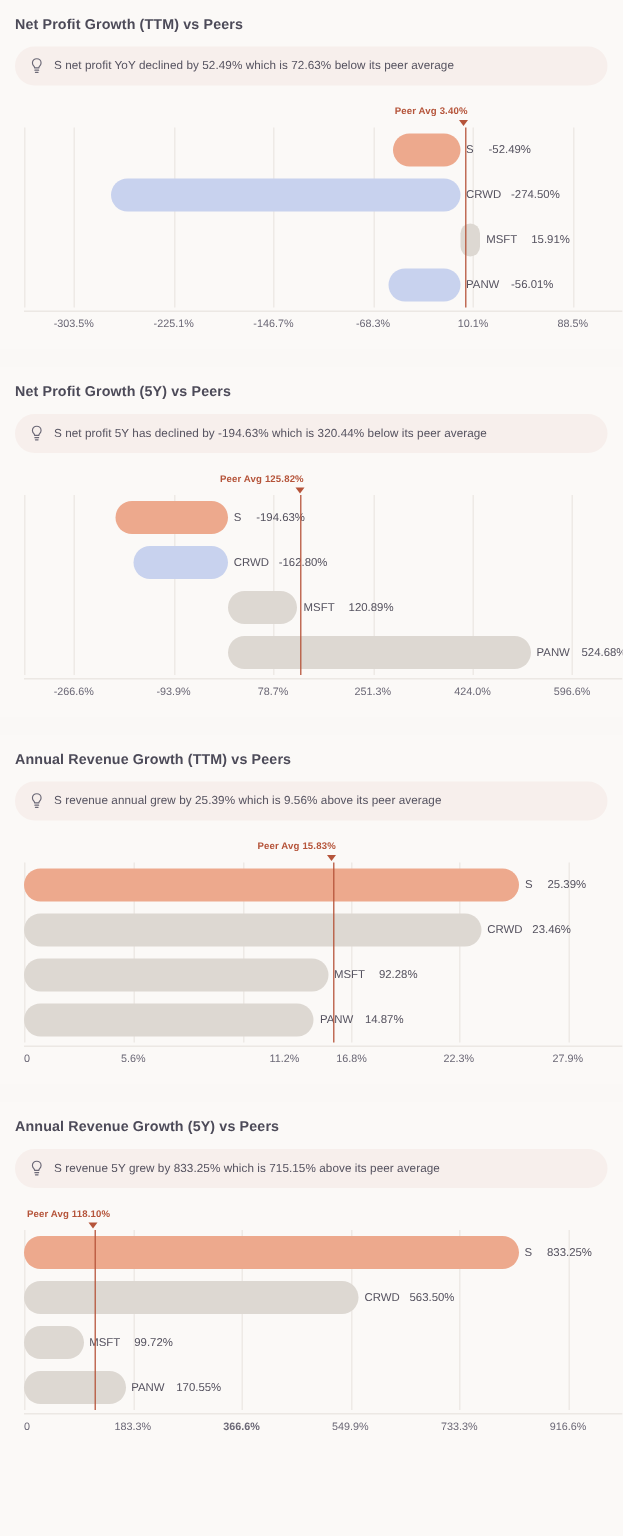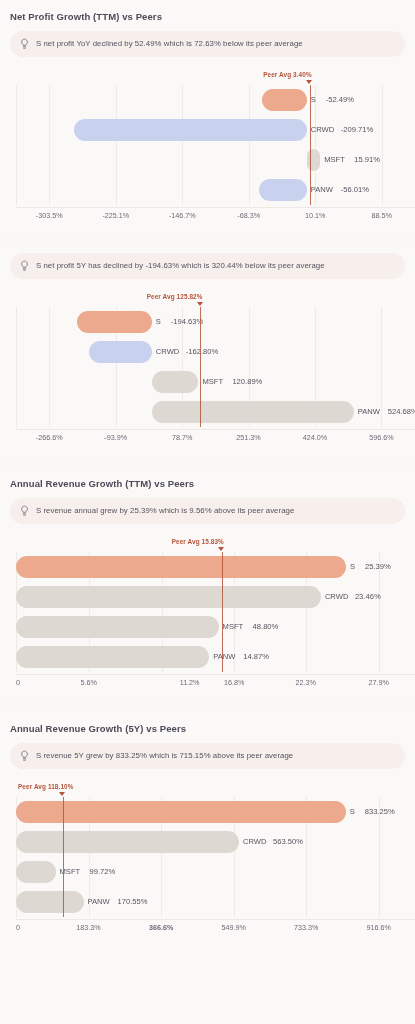--- a/index.html
+++ b/index.html
@@ -150,41 +150,42 @@
             <div class="gridline" style="left:232.7px;"></div>
             <div class="gridline" style="left:299.3px;"></div>
             <div class="gridline" style="left:365.8px;"></div>
             <div class="gridline" style="left:0px;"></div>
           </div>
           <div class="bar" style="left:246.2px;top:4.0px;width:44.5px;background:#eda98d;"></div>
           <div class="blabel" style="left:294.7px;top:4.0px;">S</div>
           <div class="bvalue" style="left:309.7px;top:4.0px;">-52.49%</div>
           <div class="bar" style="left:57.8px;top:34.0px;width:232.8px;background:#c8d2ee;"></div>
           <div class="blabel" style="left:294.7px;top:34.0px;">CRWD</div>
-          <div class="bvalue" style="left:324.7px;top:34.0px;">-209.71%</div>
+          <div class="bvalue" style="left:324.7px;top:34.0px;">-274.50%</div>
           <div class="bar" style="left:290.7px;top:64.0px;width:13.5px;background:#ddd8d2;"></div>
           <div class="blabel" style="left:308.2px;top:64.0px;">MSFT</div>
           <div class="bvalue" style="left:338.2px;top:64.0px;">15.91%</div>
           <div class="bar" style="left:243.2px;top:94.0px;width:47.5px;background:#c8d2ee;"></div>
           <div class="blabel" style="left:294.7px;top:94.0px;">PANW</div>
           <div class="bvalue" style="left:324.7px;top:94.0px;">-56.01%</div>
           <div class="avgline" style="left:293.6px;"></div>
         </div>
         <div class="axis" style="margin-left:8px;width:399px;">
           <div class="tick" style="left:33.2px;">-303.5%</div>
           <div class="tick" style="left:99.8px;">-225.1%</div>
           <div class="tick" style="left:166.3px;">-146.7%</div>
           <div class="tick" style="left:232.7px;">-68.3%</div>
           <div class="tick" style="left:299.3px;">10.1%</div>
           <div class="tick" style="left:365.8px;">88.5%</div>
         </div>
       </div>
     </div>
     <div class="section-gap"></div>
     <div class="section">
+      <div class="sec-title">Net Profit Growth (5Y) vs Peers</div>
       <div class="insight">
         <svg class="bulb" viewBox="0 0 10 13">
           <path d="M5 1.1c-1.9 0-3.2 1.4-3.2 3.1 0 1.2.6 1.9 1.2 2.6.3.4.5.7.5 1.1h3c0-.4.2-.7.5-1.1.6-.7 1.2-1.4 1.2-2.6C8.2 2.5 6.9 1.1 5 1.1z" fill="none" stroke="#6b6876" stroke-width=".85"></path>
           <path d="M3.6 9.6h2.8M4 11.2h2" fill="none" stroke="#6b6876" stroke-width=".85" stroke-linecap="round"></path>
         </svg>
         <div class="insight-text">S net profit 5Y has declined by -194.63% which is 320.44% below its peer average</div>
       </div>
       <div class="chart">
         <div style="position:relative;height:14px;margin-left:8px;width:399px;">
           <div class="avgcap" style="left:130.7px;top:0px;">Peer Avg 125.82%</div>
@@ -249,21 +250,21 @@
             <div class="gridline" style="left:0px;"></div>
           </div>
           <div class="bar" style="left:0.0px;top:4.0px;width:330.0px;background:#eda98d;"></div>
           <div class="blabel" style="left:334.0px;top:4.0px;">S</div>
           <div class="bvalue" style="left:349.0px;top:4.0px;">25.39%</div>
           <div class="bar" style="left:0.0px;top:34.0px;width:304.9px;background:#ddd8d2;"></div>
           <div class="blabel" style="left:308.9px;top:34.0px;">CRWD</div>
           <div class="bvalue" style="left:338.9px;top:34.0px;">23.46%</div>
           <div class="bar" style="left:0.0px;top:64.0px;width:202.6px;background:#ddd8d2;"></div>
           <div class="blabel" style="left:206.6px;top:64.0px;">MSFT</div>
-          <div class="bvalue" style="left:236.6px;top:64.0px;">48.80%</div>
+          <div class="bvalue" style="left:236.6px;top:64.0px;">92.28%</div>
           <div class="bar" style="left:0.0px;top:94.0px;width:193.3px;background:#ddd8d2;"></div>
           <div class="blabel" style="left:197.3px;top:94.0px;">PANW</div>
           <div class="bvalue" style="left:227.3px;top:94.0px;">14.87%</div>
           <div class="avgline" style="left:205.7px;"></div>
         </div>
         <div class="axis" style="margin-left:8px;width:399px;">
           <div class="tick first" style="left:0.0px;">0</div>
           <div class="tick" style="left:72.8px;">5.6%</div>
           <div class="tick" style="left:145.6px;margin-left:28px;">11.2%</div>
           <div class="tick" style="left:218.3px;">16.8%</div>

